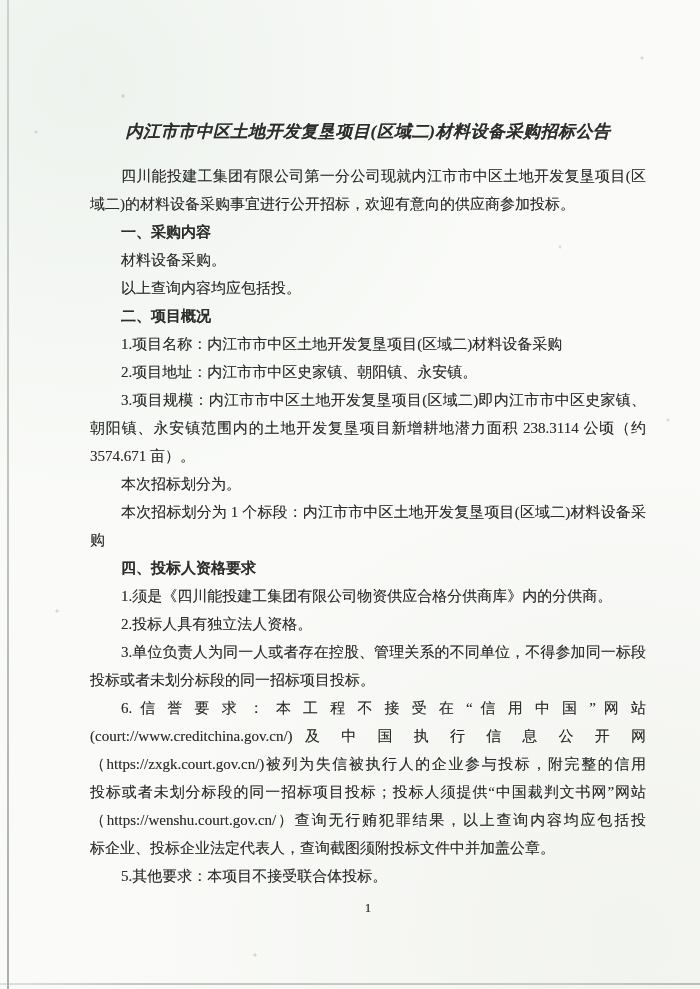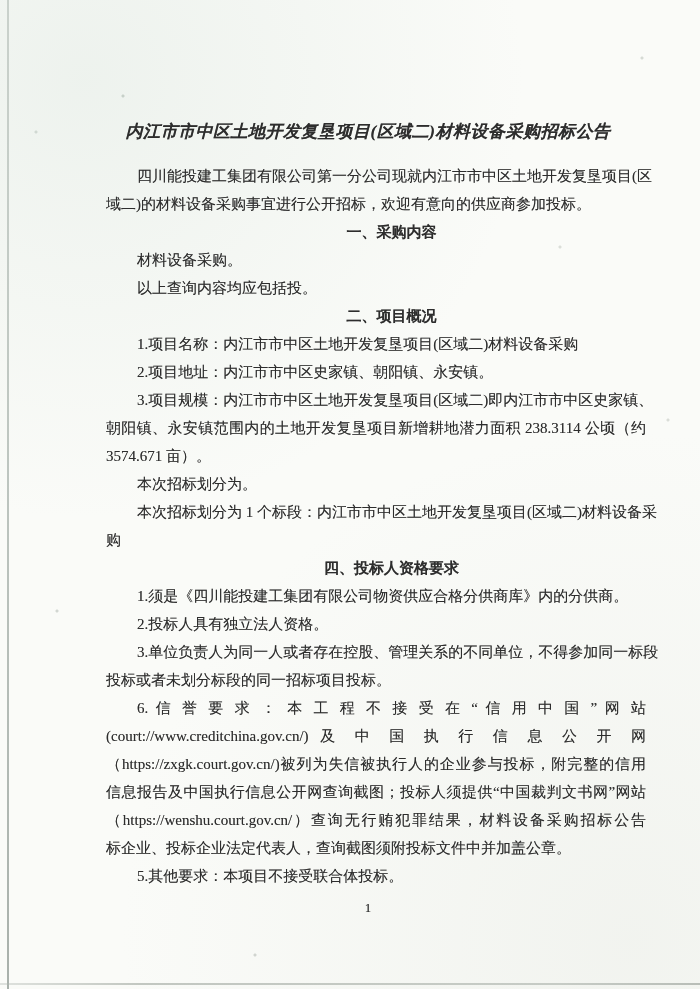--- a/index.html
+++ b/index.html
@@ -65,23 +65,22 @@
     white-space: nowrap;
     text-shadow: 0 0 0.5px rgba(45,45,45,0.55);
     font-style: italic;
   }
   .line {
     height: 28px;
     line-height: 28px;
     font-size: 15px;
     white-space: nowrap;
     text-shadow: 0 0 0.5px rgba(45,45,45,0.45);
-    margin-left: 16px;
   }
-  .line.bold { font-weight: bold; text-align: center; }
+  .line.bold { font-weight: bold; }
   .line.indent { padding-left: 31px; }
   .line.spread {
     text-align: justify;
     text-align-last: justify;
     -moz-text-align-last: justify;
     text-justify: inter-character;
   }
   .page-number {
     margin-top: 8px;
     text-align: center;
@@ -116,19 +115,19 @@
       <div class="line indent spread">本次招标划分为 1 个标段：内江市市中区土地开发复垦项目(区域二)材料设备采</div>
       <div class="line">购</div>
       <div class="line bold indent">四、投标人资格要求</div>
       <div class="line indent">1.须是《四川能投建工集团有限公司物资供应合格分供商库》内的分供商。</div>
       <div class="line indent">2.投标人具有独立法人资格。</div>
       <div class="line indent spread">3.单位负责人为同一人或者存在控股、管理关系的不同单位，不得参加同一标段</div>
       <div class="line">投标或者未划分标段的同一招标项目投标。</div>
       <div class="line indent spread">6. 信 誉 要 求 ： 本 工 程 不 接 受 在 “ 信 用 中 国 ” 网 站</div>
       <div class="line spread">(court://www.creditchina.gov.cn/) 及 中 国 执 行 信 息 公 开 网</div>
       <div class="line spread">（https://zxgk.court.gov.cn/)被列为失信被执行人的企业参与投标，附完整的信用</div>
-      <div class="line spread">信息报告及中国执行信息公开网查询截图；投标人须提供“中国裁判文书网”网站</div>
-      <div class="line spread">（https://wenshu.court.gov.cn/）查询无行贿犯罪结果，材料设备采购招标公告</div>
+      <div class="line spread">投标或者未划分标段的同一招标项目投标；投标人须提供“中国裁判文书网”网站</div>
+      <div class="line spread">（https://wenshu.court.gov.cn/）查询无行贿犯罪结果，以上查询内容均应包括投</div>
       <div class="line">标企业、投标企业法定代表人，查询截图须附投标文件中并加盖公章。</div>
       <div class="line indent">5.其他要求：本项目不接受联合体投标。</div>
     </div>
   <div class="page-number">1</div>
 </div>
 
 </body></html>

